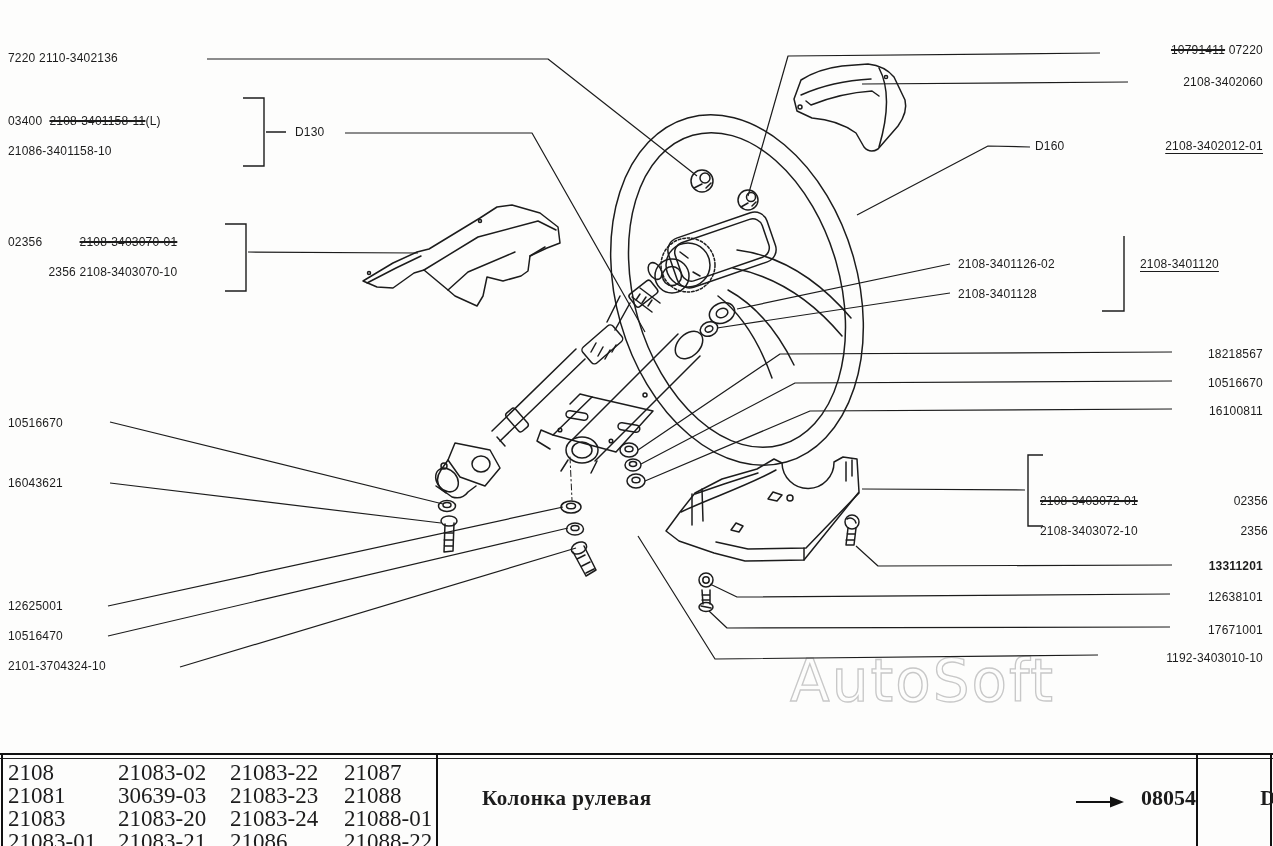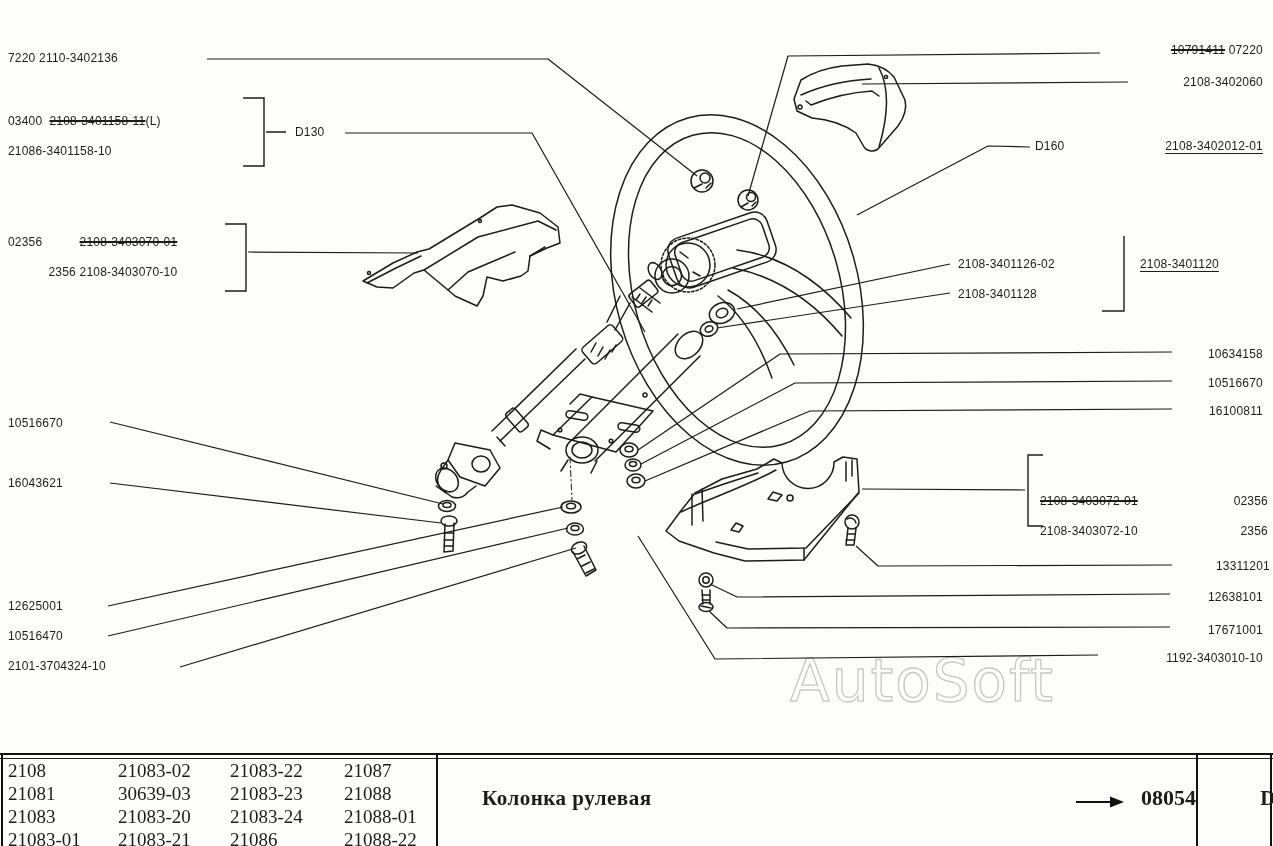--- a/index.html
+++ b/index.html
@@ -10,21 +10,21 @@
   .cl.right{text-align:left;}
   .st{text-decoration:line-through;text-decoration-thickness:1.5px;}
   .un{text-decoration:underline;text-underline-offset:3px;}
   .pre{display:inline-block;width:68px;}
   .grp2 .row{display:flex;width:228px;justify-content:space-between;margin-top:28px;}
   
   .footer{position:absolute;left:0;top:753px;width:1273px;height:93px;
           border-top:2px solid #111;background:#fdfdfc;}
   .footer .innertop{position:absolute;left:0;top:3px;width:1273px;height:1px;background:#222;}
   .vdiv{position:absolute;top:0;bottom:0;width:2px;background:#111;}
-  .mcell{position:absolute;font-family:"Liberation Serif",serif;font-size:19px;white-space:nowrap;}
+  .mcell{position:absolute;font-family:"Liberation Serif",serif;font-size:23px;white-space:nowrap;}
   .title{position:absolute;left:482px;top:786px;width:560px;
          font-family:"Liberation Serif",serif;font-weight:bold;font-size:21px;letter-spacing:.5px;}
   .sheet{position:absolute;left:1126px;top:785px;width:70px;text-align:right;
          font-family:"Liberation Serif",serif;font-weight:bold;font-size:22px;}
   .pref{position:absolute;left:1199px;top:786px;width:72px;text-align:right;
         font-family:"Liberation Serif",serif;font-weight:bold;font-size:21px;margin-left:36px;}
   .arrow{position:absolute;left:1076px;top:795px;}
   .eleft{position:absolute;left:1px;top:753px;width:2px;height:93px;background:#111;}
   .eright{position:absolute;left:1270px;top:753px;width:2px;height:93px;background:#111;}
 </style>
@@ -245,36 +245,36 @@
     <span>07220</span>
   </div>
   <div class="cl right" style="right:10px;top:72px;">2108-3402060</div>
   <div class="cl" style="left:1035px;top:136px;">D160</div>
   <div class="cl right un" style="right:10px;top:136px;">2108-3402012-01</div>
 
   <div class="cl" style="left:958px;top:254px;">2108-3401126-02</div>
   <div class="cl" style="left:958px;top:284px;">2108-3401128</div>
   <div class="cl un" style="left:1140px;top:254px;">2108-3401120</div>
 
-  <div class="cl right" style="right:10px;top:344px;">10634158</div>
+  <div class="cl right" style="right:10px;top:344px;">18218567</div>
   <div class="cl right" style="right:10px;top:373px;">10516670</div>
   <div class="cl right" style="right:10px;top:401px;">16100811</div>
 
   <div class="cl grp2" style="left:1040px;top:463px;">
     <div class="row">
       <span class="st">2108-3403072-01</span>
       <span>02356</span>
     </div>
     <div class="row" style="margin-top:9px;">
       <span>2108-3403072-10</span>
       <span>2356</span>
     </div>
   </div>
 
-  <div class="cl right" style="right:3px;top:556px;">13311201</div>
+  <div class="cl right" style="right:10px;top:556px;font-weight:bold;">13311201</div>
   <div class="cl right" style="right:10px;top:587px;">12638101</div>
   <div class="cl right" style="right:10px;top:620px;">17671001</div>
   <div class="cl right" style="right:10px;top:648px;">1192-3403010-10</div>
 
   <div class="footer">
     <div class="innertop"></div>
     <div class="vdiv" style="left:436px;"></div>
     <div class="vdiv" style="left:1196px;"></div>
   </div>
   <div class="eleft"></div>

